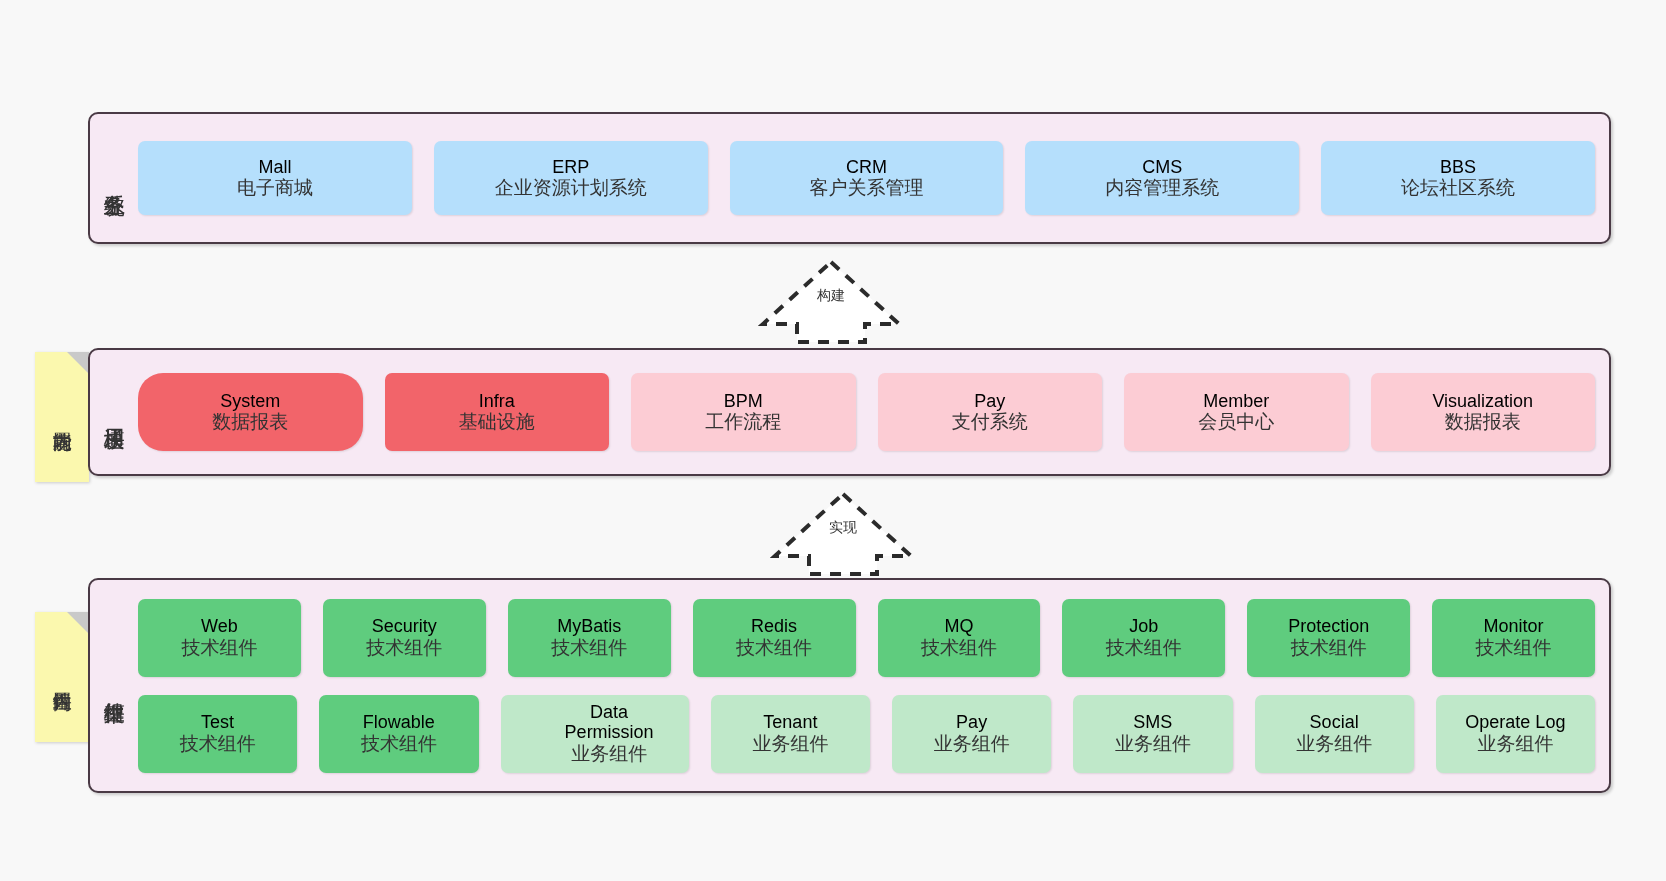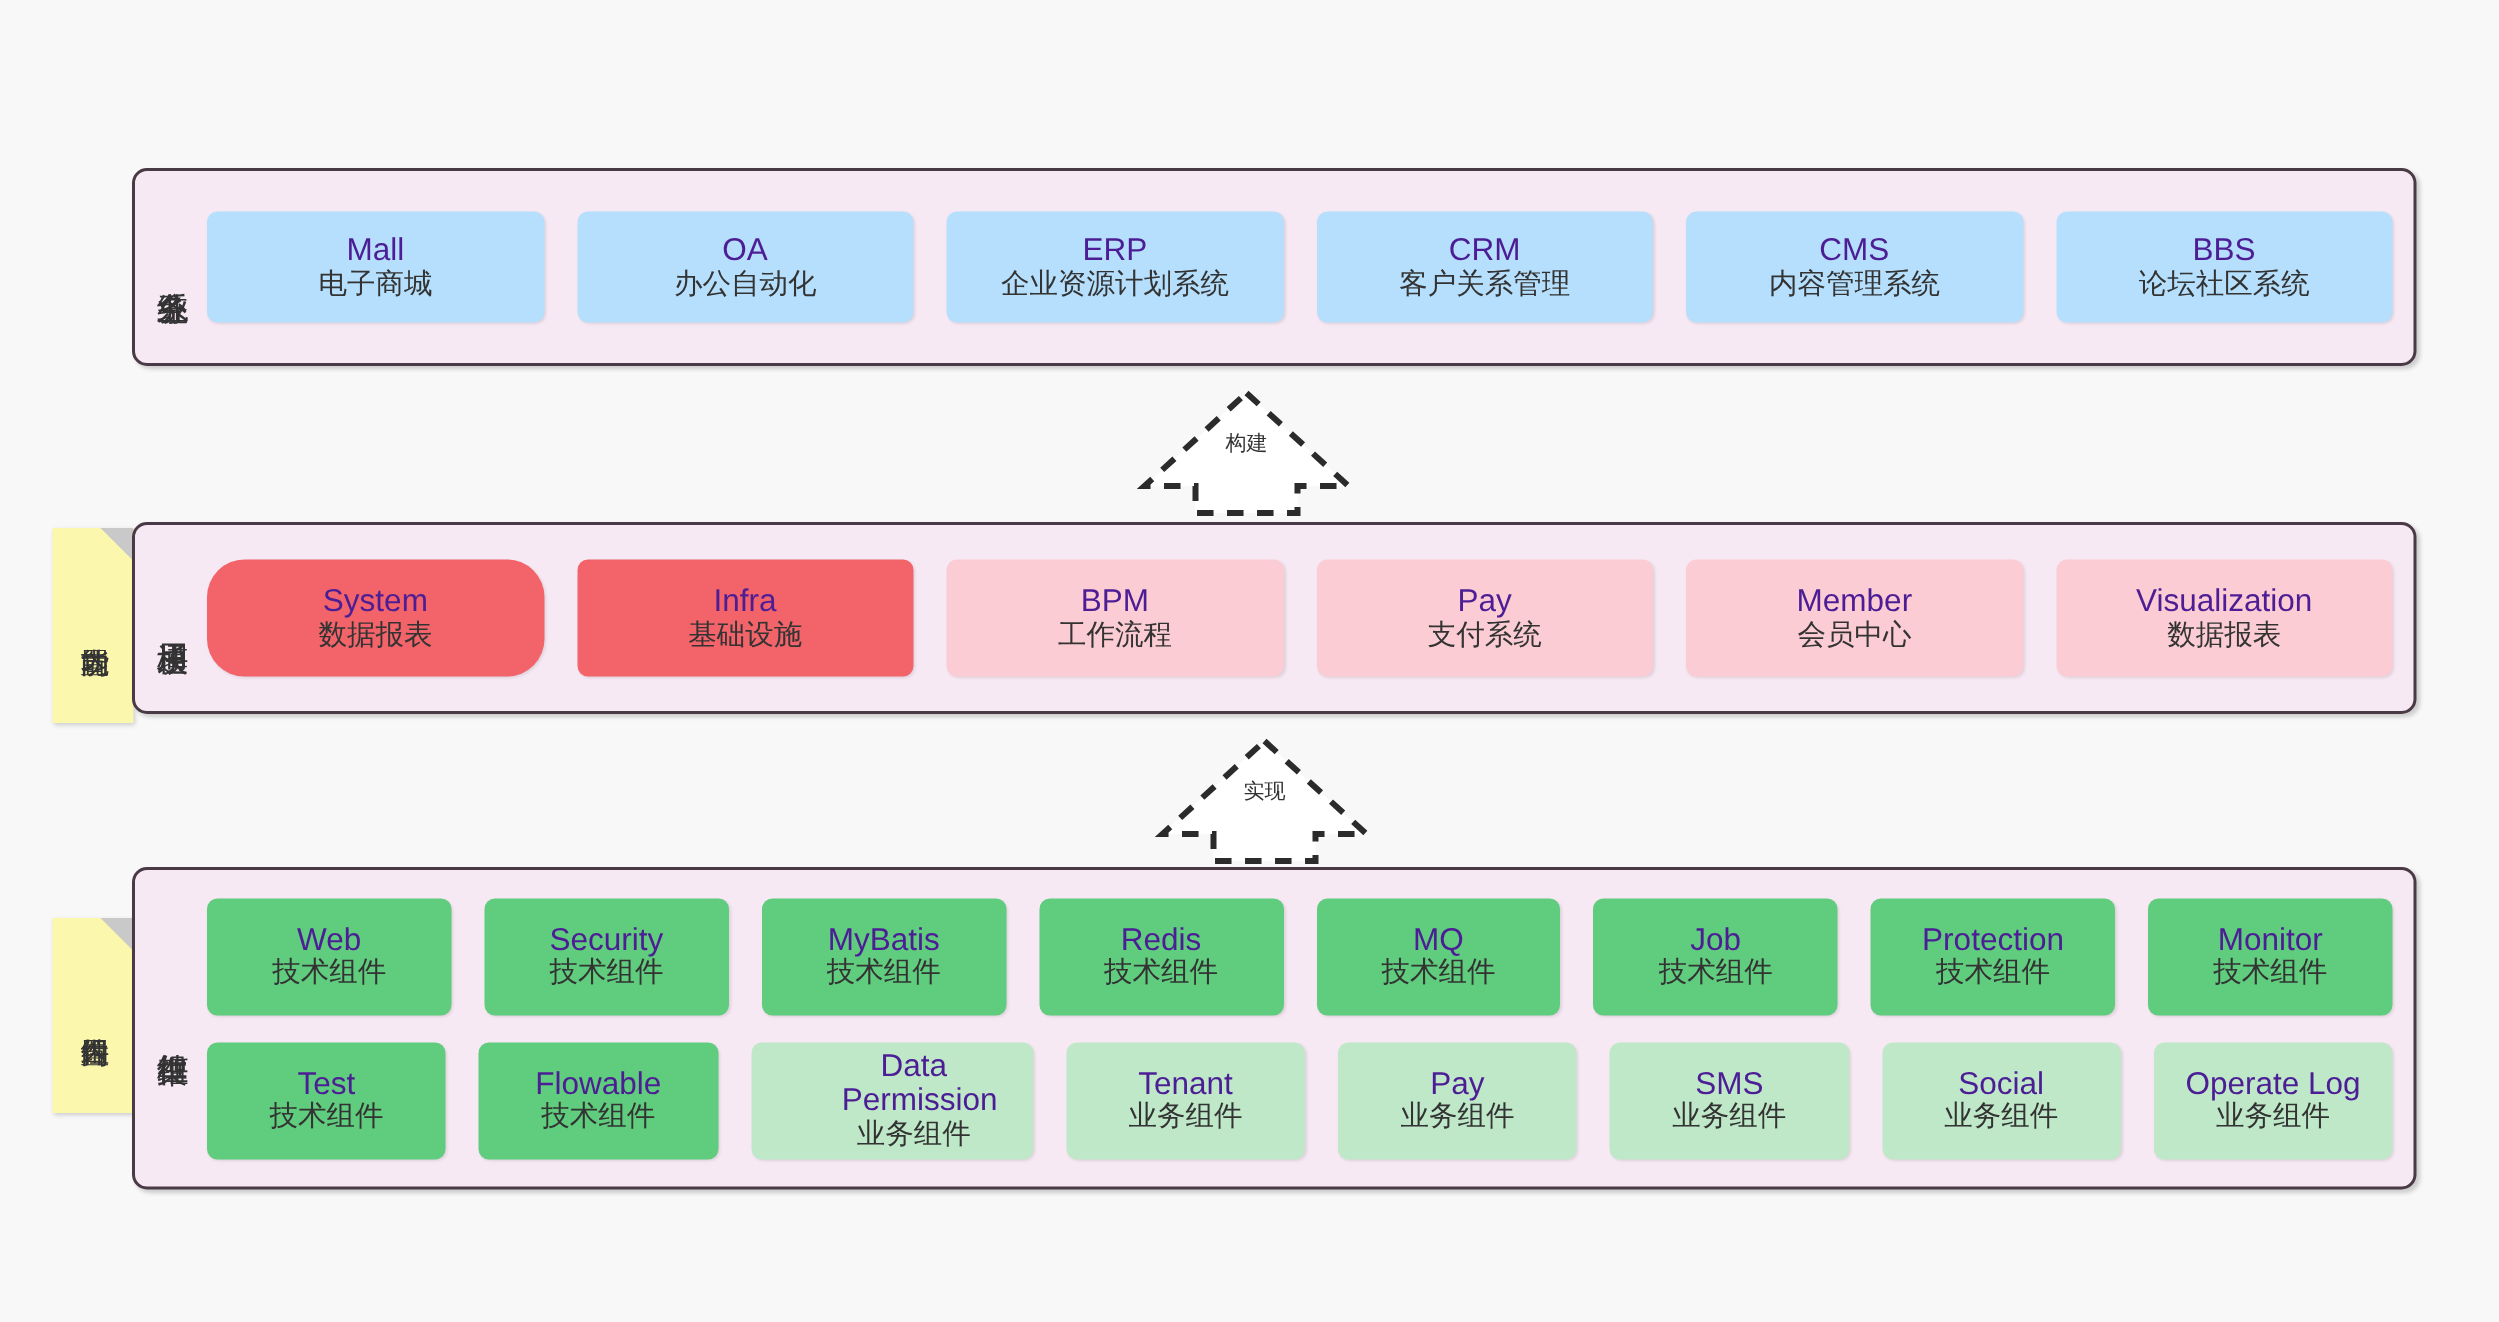--- a/index.html
+++ b/index.html
@@ -74,23 +74,23 @@
     display: flex;
     flex-direction: column;
     align-items: center;
     justify-content: center;
     text-align: center;
     box-sizing: border-box;
     padding: 4px 6px;
     box-shadow: 1px 1px 2px rgba(0,0,0,0.10);
   }
   .card .t1 {
-    font-size: 21px;
+    font-size: 18px;
     line-height: 1.14;
-    color: #4c1d95;
+    color: #000000;
   }
   .card .t2 {
     font-size: 19px;
     line-height: 1.16;
     color: #333333;
   }
 
   .c-blue   { background: #b5dffc; }
   .c-red    { background: #f2646a; }
   .c-pink   { background: #fcccd4; }
@@ -152,24 +152,20 @@
   <div class="layer" id="layer-business" style="left:88px; top:112px; width:1523px; height:132px;">
     <div class="layer-title">业务系统</div>
     <div class="layer-body">
       <div class="row">
 
         <div class="card c-blue" style="min-height: 74px; background: rgb(181, 223, 252);">
           <div class="t1">Mall</div>
           <div class="t2">电子商城</div>
         </div>
 
-        <div class="card c-blue" style="min-height: 74px; background: rgb(181, 223, 252);">
-          <div class="t1">OA</div>
-          <div class="t2">办公自动化</div>
-        </div>
 
         <div class="card c-blue" style="min-height: 74px; background: rgb(181, 223, 252);">
           <div class="t1">ERP</div>
           <div class="t2">企业资源计划系统</div>
         </div>
 
         <div class="card c-blue" style="min-height: 74px; background: rgb(181, 223, 252);">
           <div class="t1">CRM</div>
           <div class="t2">客户关系管理</div>
         </div>

